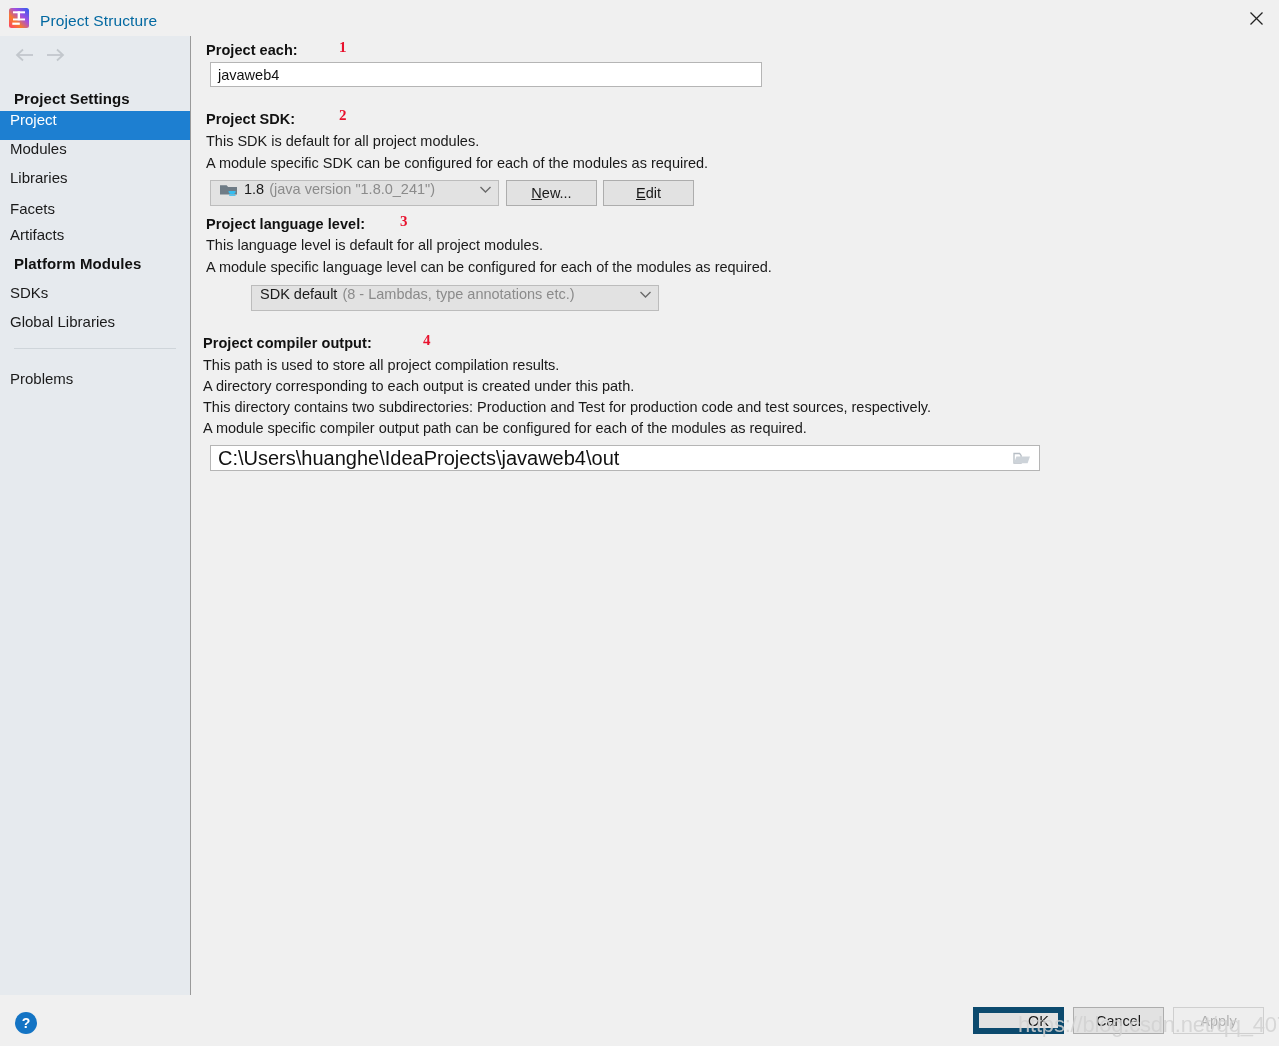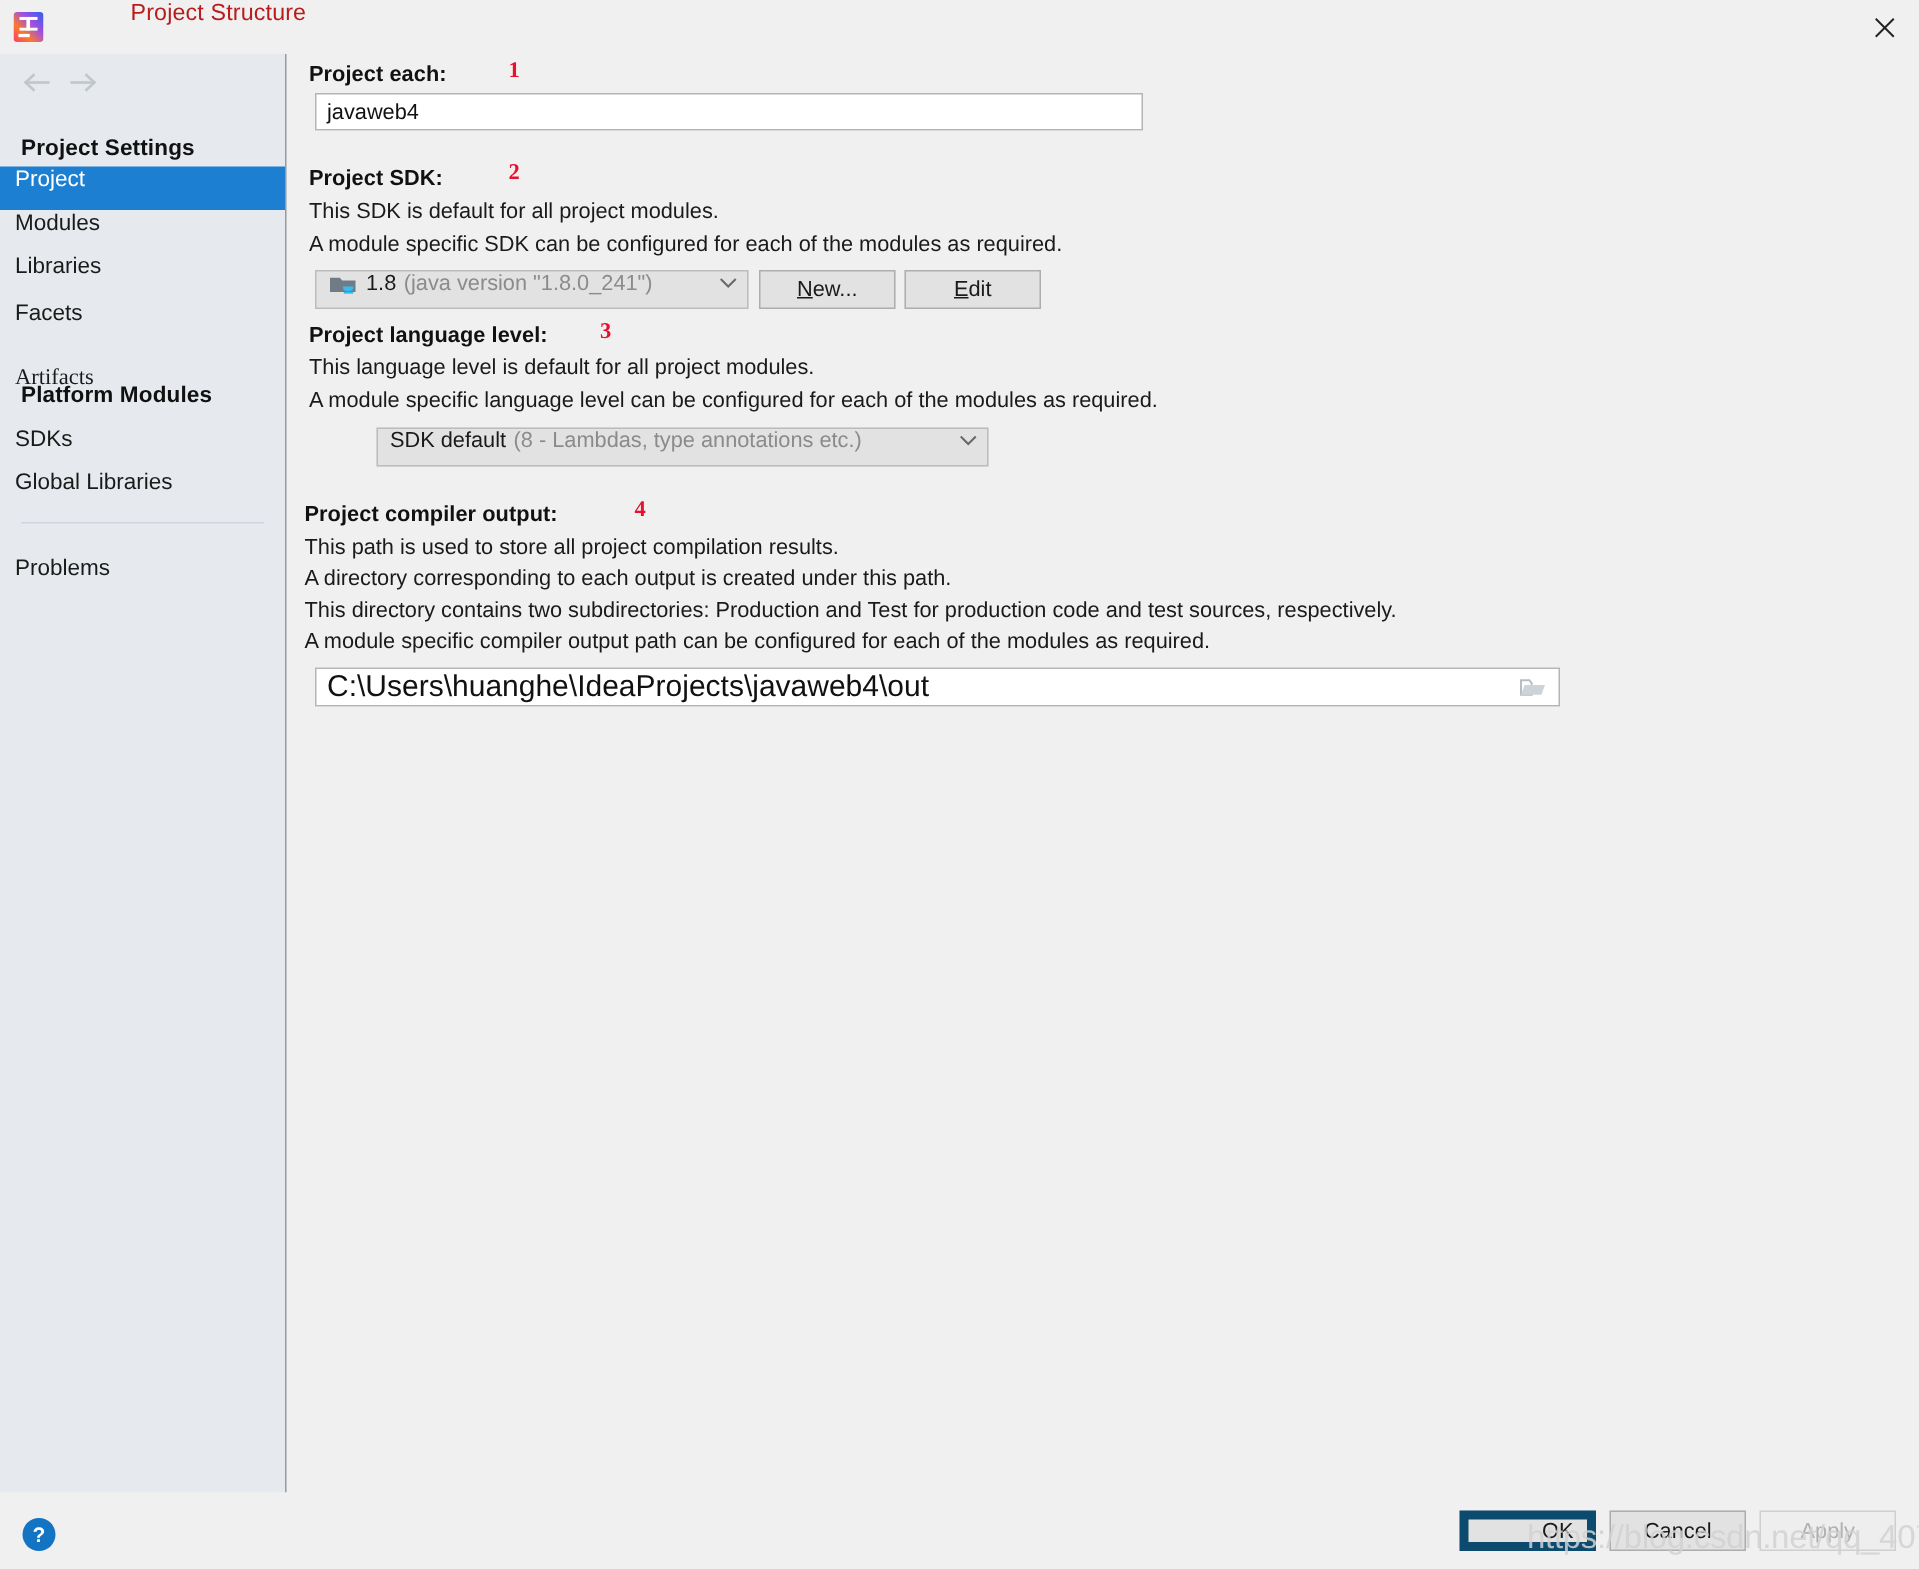--- a/index.html
+++ b/index.html
@@ -27,25 +27,24 @@
     display: flex;
     align-items: center;
   }
   .app-icon {
     position: absolute;
     left: 9px; top: 8px;
     width: 20px; height: 20px;
   }
   .title-text {
     position: absolute;
-    left: 40px; top: 0;
+    left: 40px; top: 12px;
     font-size: 15.5px;
-    color: #b91c1c;
+    color: #0369a1;
     letter-spacing: 0.1px;
-    margin-left: 47px;
   }
   .close-btn {
     position: absolute;
     right: 0; top: 0;
     width: 46px; height: 36px;
     display: flex;
     align-items: center;
     justify-content: center;
     cursor: default;
   }
@@ -315,21 +314,21 @@
   </div>
   <div class="side-item" style="top:104px;">
     <span>Modules</span>
   </div>
   <div class="side-item" style="top:133px;">
     <span>Libraries</span>
   </div>
   <div class="side-item" style="top:152px;margin-top:12px;">
     <span>Facets</span>
   </div>
-  <div class="side-item" style="top:208px;font-family:Liberation Serif, serif;">
+  <div class="side-item" style="top:190px;">
     <span>Artifacts</span>
   </div>
 
   <div class="group-header" style="top:219px;">Platform Modules</div>
 
   <div class="side-item" style="top:248px;">
     <span>SDKs</span>
   </div>
   <div class="side-item" style="top:277px;">
     <span>Global Libraries</span>

